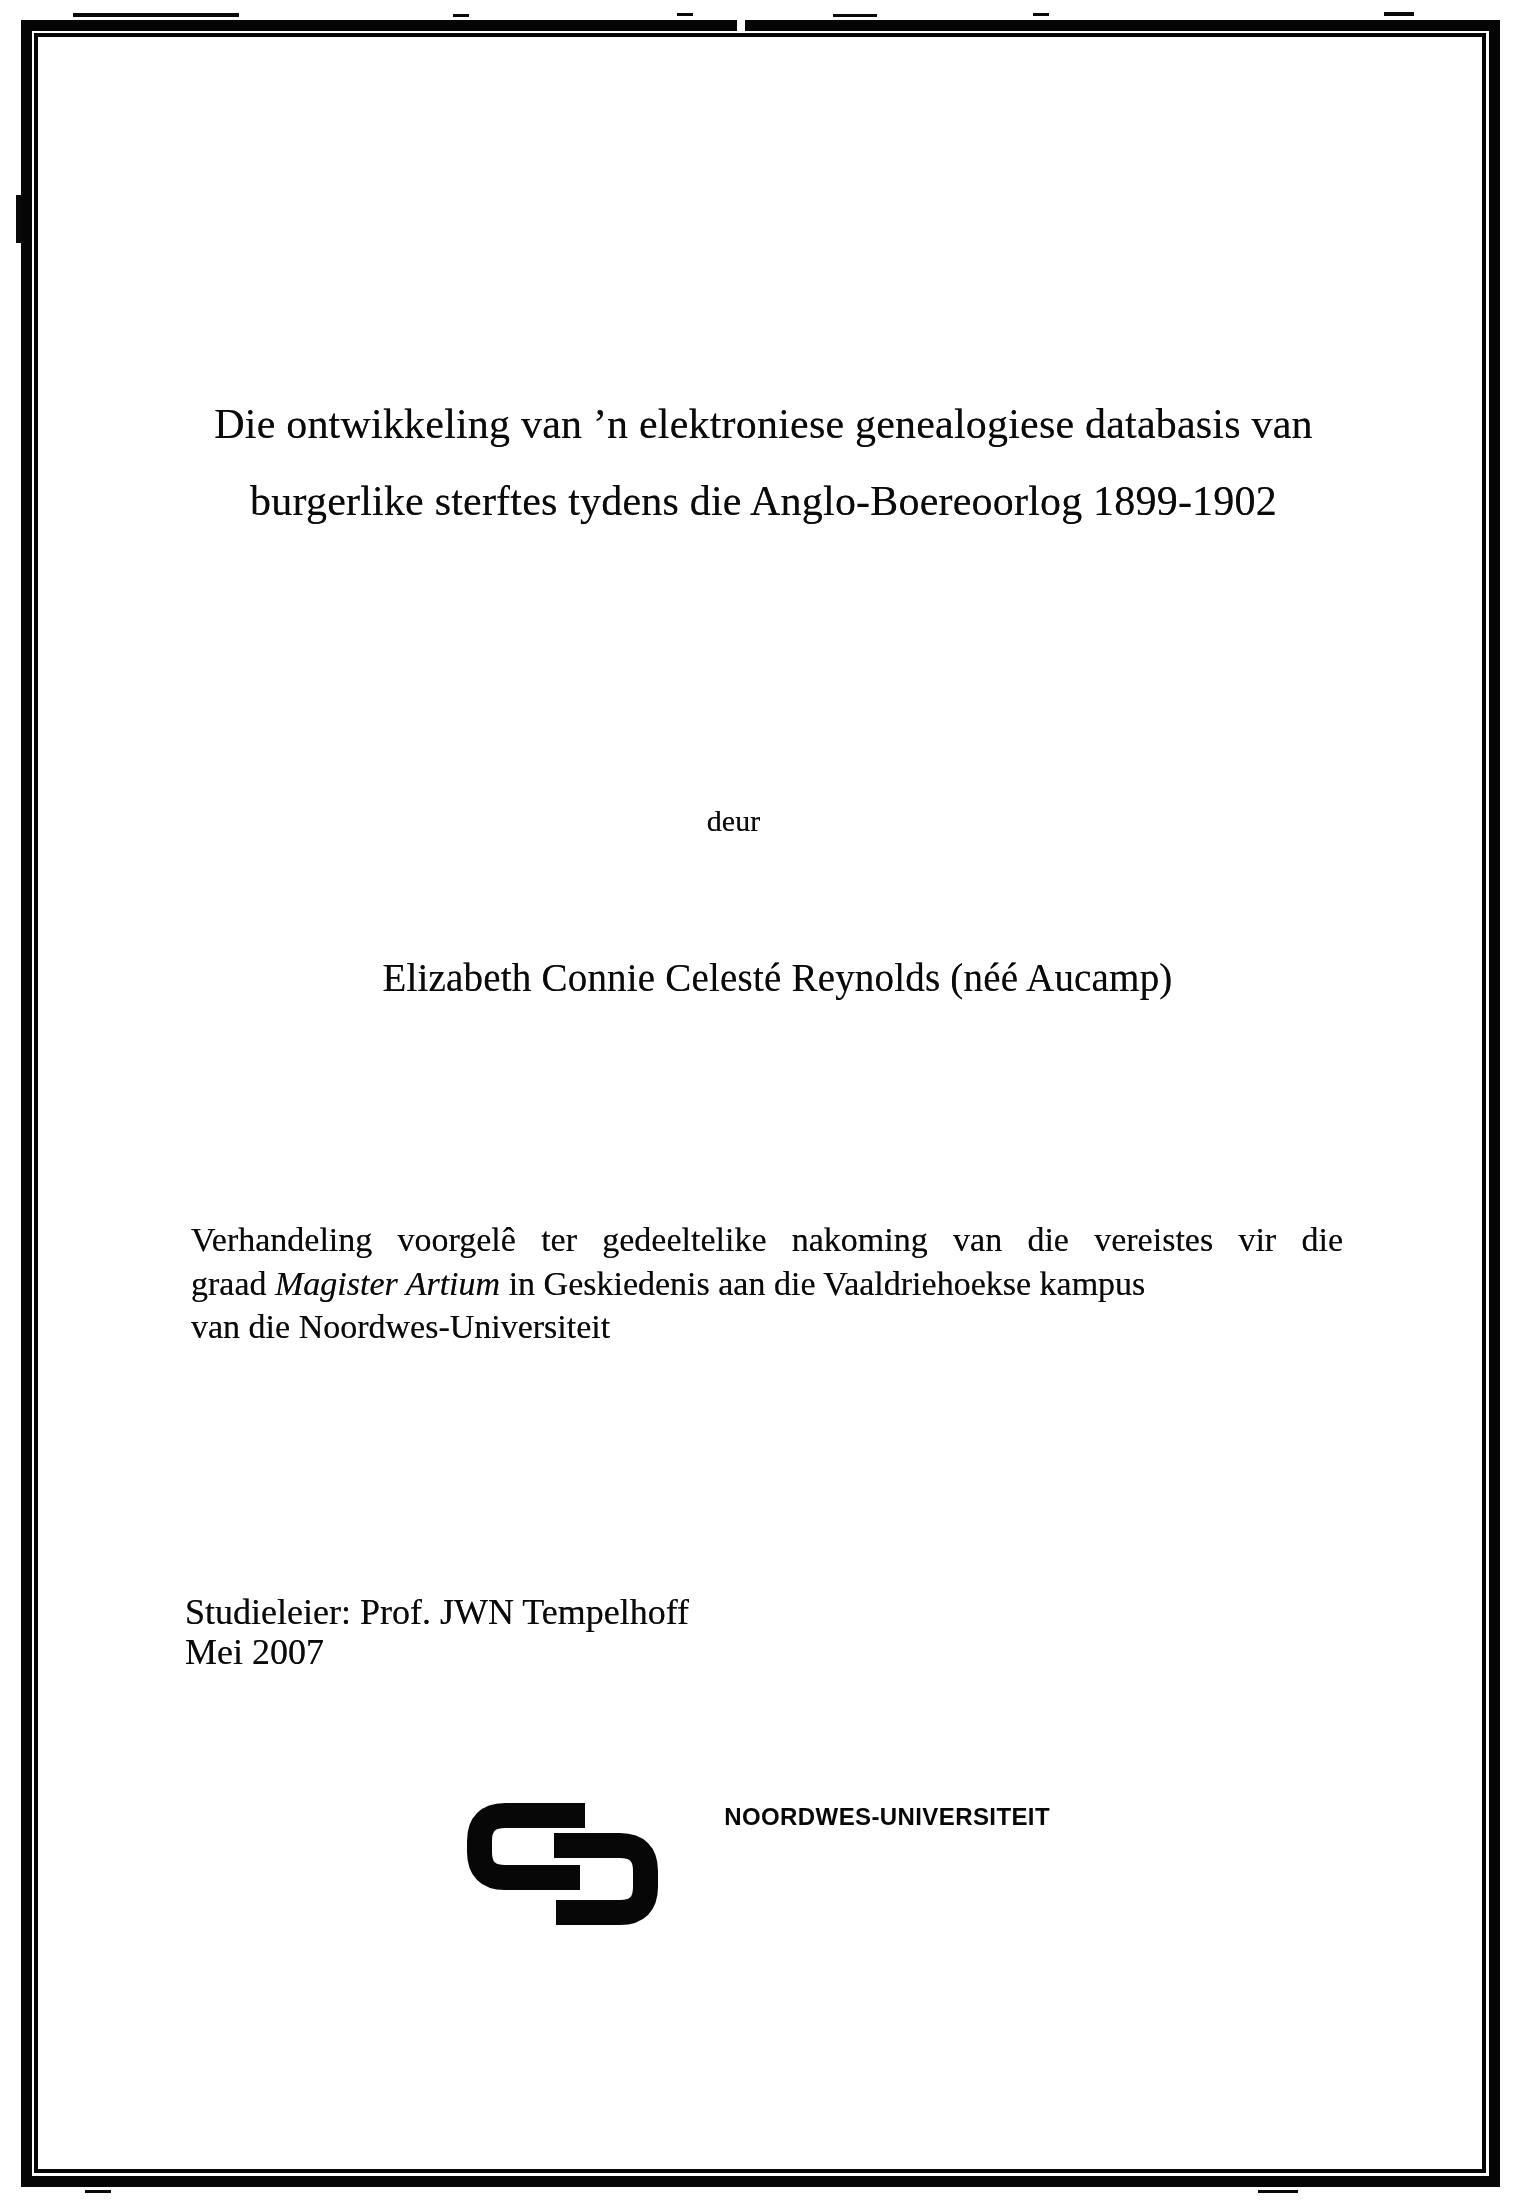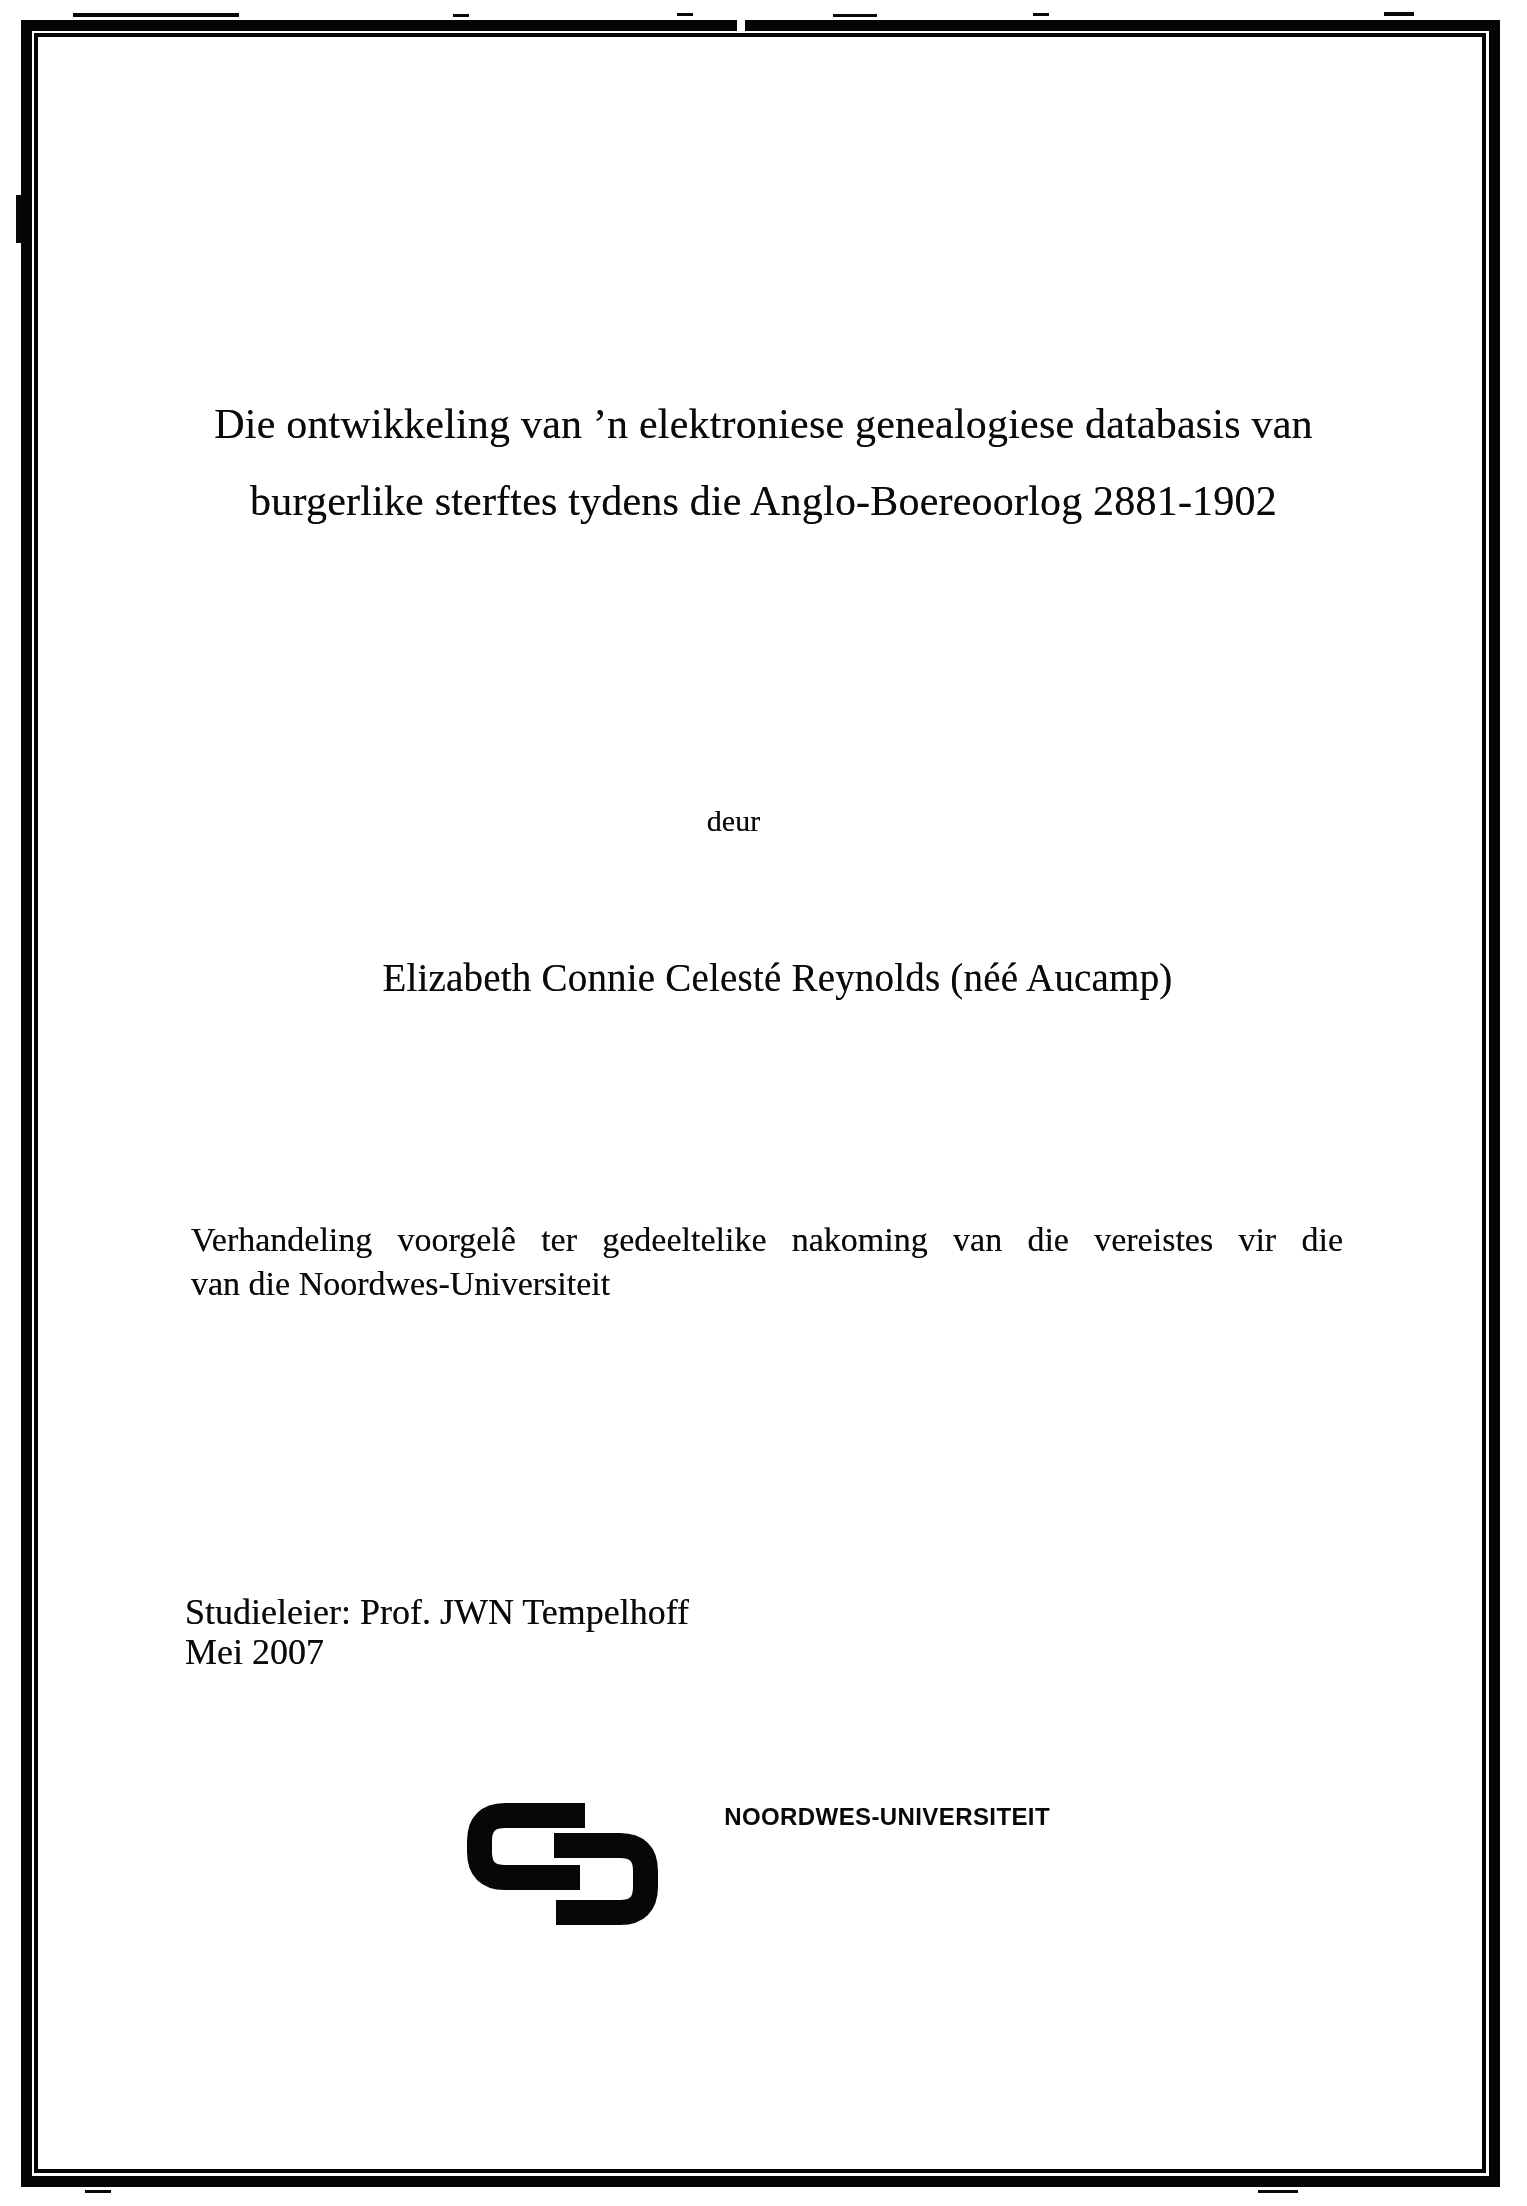--- a/index.html
+++ b/index.html
@@ -98,28 +98,29 @@
   <div class="artifact" style="left:1384px;top:12px; width:30px;  height:4px;"></div>
   <div class="artifact" style="left:16px;  top:195px;width:6px;   height:48px;"></div>
   <div class="artifact" style="left:85px;  top:2190px;width:26px; height:3px;"></div>
   <div class="artifact" style="left:1258px;top:2190px;width:40px; height:3px;"></div>
 
   <div class="frame-outer"></div>
   <div class="frame-inner"></div>
   <div class="notch" style="left:737px; top:20px; width:8px; height:11px;"></div>
 
   <div id="title-line-1" class="title-line scan-text">Die ontwikkeling van ’n elektroniese genealogiese databasis van</div>
-  <div id="title-line-2" class="title-line scan-text">burgerlike sterftes tydens die Anglo-Boereoorlog 2881-1902</div>
+  <div id="title-line-2" class="title-line scan-text">burgerlike sterftes tydens die Anglo-Boereoorlog 1899-1902</div>
 
   <div id="byline" class="scan-text">deur</div>
 
   <div id="author" class="scan-text">Elizabeth Connie Celesté Reynolds (néé Aucamp)</div>
 
   <div id="statement">
     <div class="justified scan-text">Verhandeling voorgelê ter gedeeltelike nakoming van die vereistes vir die</div>
+    <div class="scan-text"><span>graad</span> <i>Magister Artium</i> <span>in Geskiedenis aan die Vaaldriehoekse kampus</span></div>
     <div class="scan-text">van die Noordwes-Universiteit</div>
   </div>
 
   <div id="supervisor-block">
     <div class="scan-text">Studieleier: Prof. JWN Tempelhoff</div>
     <div class="scan-text">Mei 2007</div>
   </div>
 
   <div id="logo" aria-label="North-West University logo">
     <svg id="logo-mark" viewBox="0 0 191 122">

